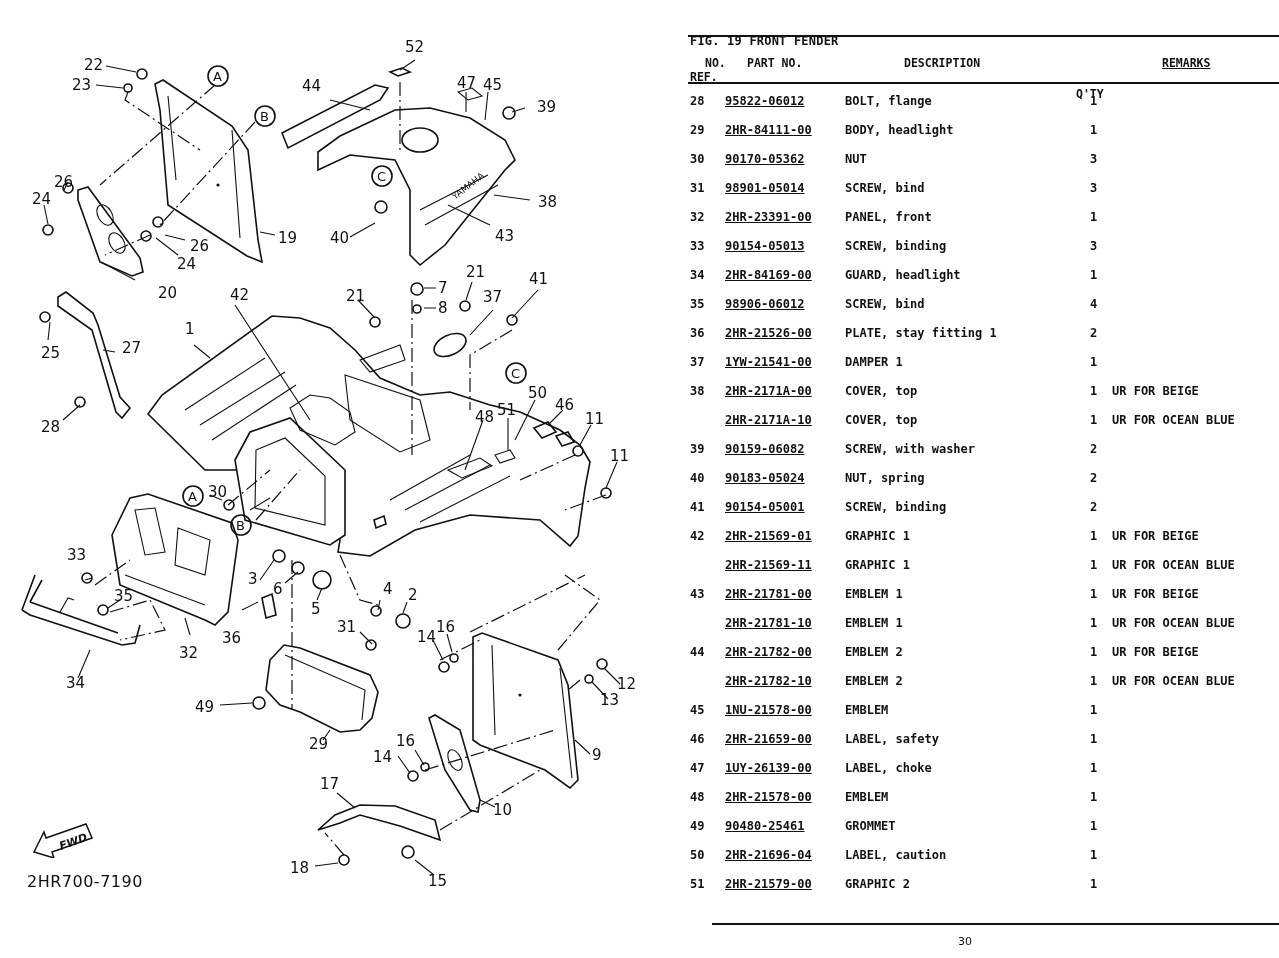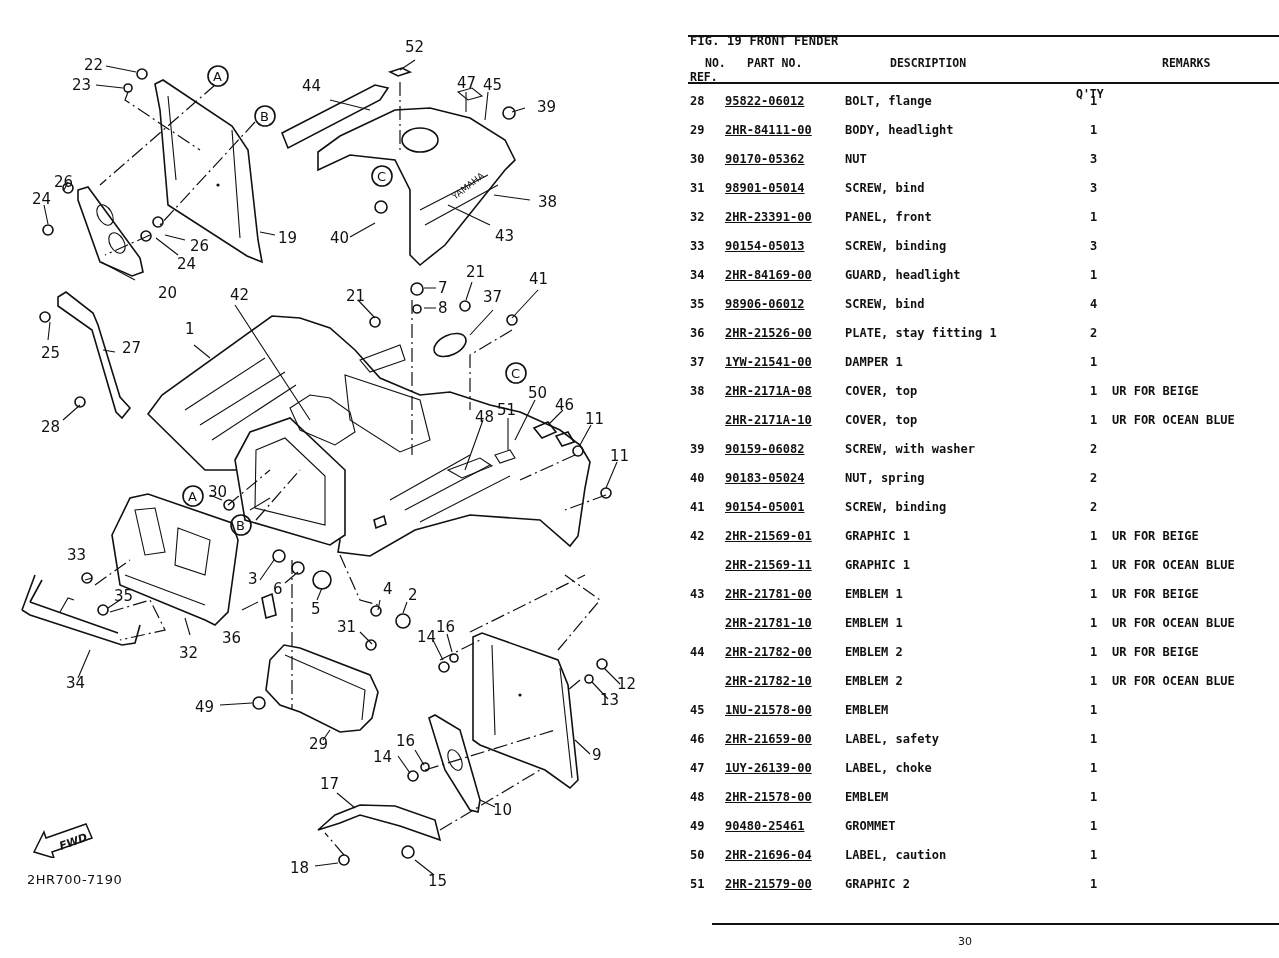--- a/index.html
+++ b/index.html
@@ -9,31 +9,31 @@
   #diagram svg { width: 680px; height: 958px; display: block; }
   .callout { font-family: "DejaVu Sans", "Liberation Sans", sans-serif; font-size: 15px; fill: #111; }
   .circ-letter { font-family: "DejaVu Sans", "Liberation Sans", sans-serif; font-size: 13px; fill: #111; }
   .ink { stroke: #111; fill: none; stroke-width: 1.6; }
   .ink-thin { stroke: #111; fill: none; stroke-width: 1.1; }
   .dash { stroke: #111; fill: none; stroke-width: 1.2; stroke-dasharray: 14 4 2 4; }
   .fill-w { fill: #fff; }
 
   #fwd { position: absolute; left: 30px; top: 822px; width: 70px; height: 36px; }
   #drawing-code { position: absolute; left: 27px; top: 872px; font-family: "DejaVu Sans", sans-serif;
-                  font-size: 13px; letter-spacing: 0.5px; }
+                  font-size: 16px; letter-spacing: 0.5px; }
 
   #fig-title { position: absolute; left: 690px; top: 12px; font-size: 12px; font-weight: bold; letter-spacing: 0.2px; margin-top: 22px; }
   .rule { position: absolute; left: 688px; width: 591px; border-top: 2px solid #111; }
   #head { position: absolute; left: 690px; top: 42px; width: 589px; height: 40px; font-size: 11.5px; font-weight: bold; }
   #head .ref1 { position: absolute; left: 0; top: 0; margin-top: 28px; }
   #head .ref2 { position: absolute; left: 3px; top: 14px; margin-left: 12px; }
   #head .pn { position: absolute; left: 57px; top: 14px; }
-  #head .desc { position: absolute; left: 200px; top: 14px; }
+  #head .desc { position: absolute; left: 214px; top: 14px; }
   #head .qty { position: absolute; left: 386px; top: 14px; margin-top: 31px; }
-  #head .rem { position: absolute; left: 472px; top: 14px; }
+  #head .rem { position: absolute; left: 472px; top: 14px; text-decoration: underline; }
 
   #parts { position: absolute; left: 690px; top: 92px; width: 589px; }
   .row { position: relative; height: 29px; font-size: 12px; font-weight: bold; }
   .row span { position: absolute; top: 2px; white-space: pre; }
   .row .c-ref { left: 0; }
   .row .c-pn { left: 35px; text-decoration: underline; }
   .row .c-desc { left: 155px; font-weight: bold; }
   .row .c-qty { left: 400px; }
   .row .c-rem { left: 422px; }
 
@@ -349,21 +349,21 @@
     </div>
     <div class="row">
       <span class="c-ref">37</span>
       <span class="c-pn">1YW-21541-00</span>
       <span class="c-desc">DAMPER 1</span>
       <span class="c-qty">1</span>
       <span class="c-rem"></span>
     </div>
     <div class="row">
       <span class="c-ref">38</span>
-      <span class="c-pn">2HR-2171A-08</span>
+      <span class="c-pn">2HR-2171A-00</span>
       <span class="c-desc">COVER, top</span>
       <span class="c-qty">1</span>
       <span class="c-rem">UR FOR BEIGE</span>
     </div>
     <div class="row">
       <span class="c-ref"></span>
       <span class="c-pn">2HR-2171A-10</span>
       <span class="c-desc">COVER, top</span>
       <span class="c-qty">1</span>
       <span class="c-rem">UR FOR OCEAN BLUE</span>

